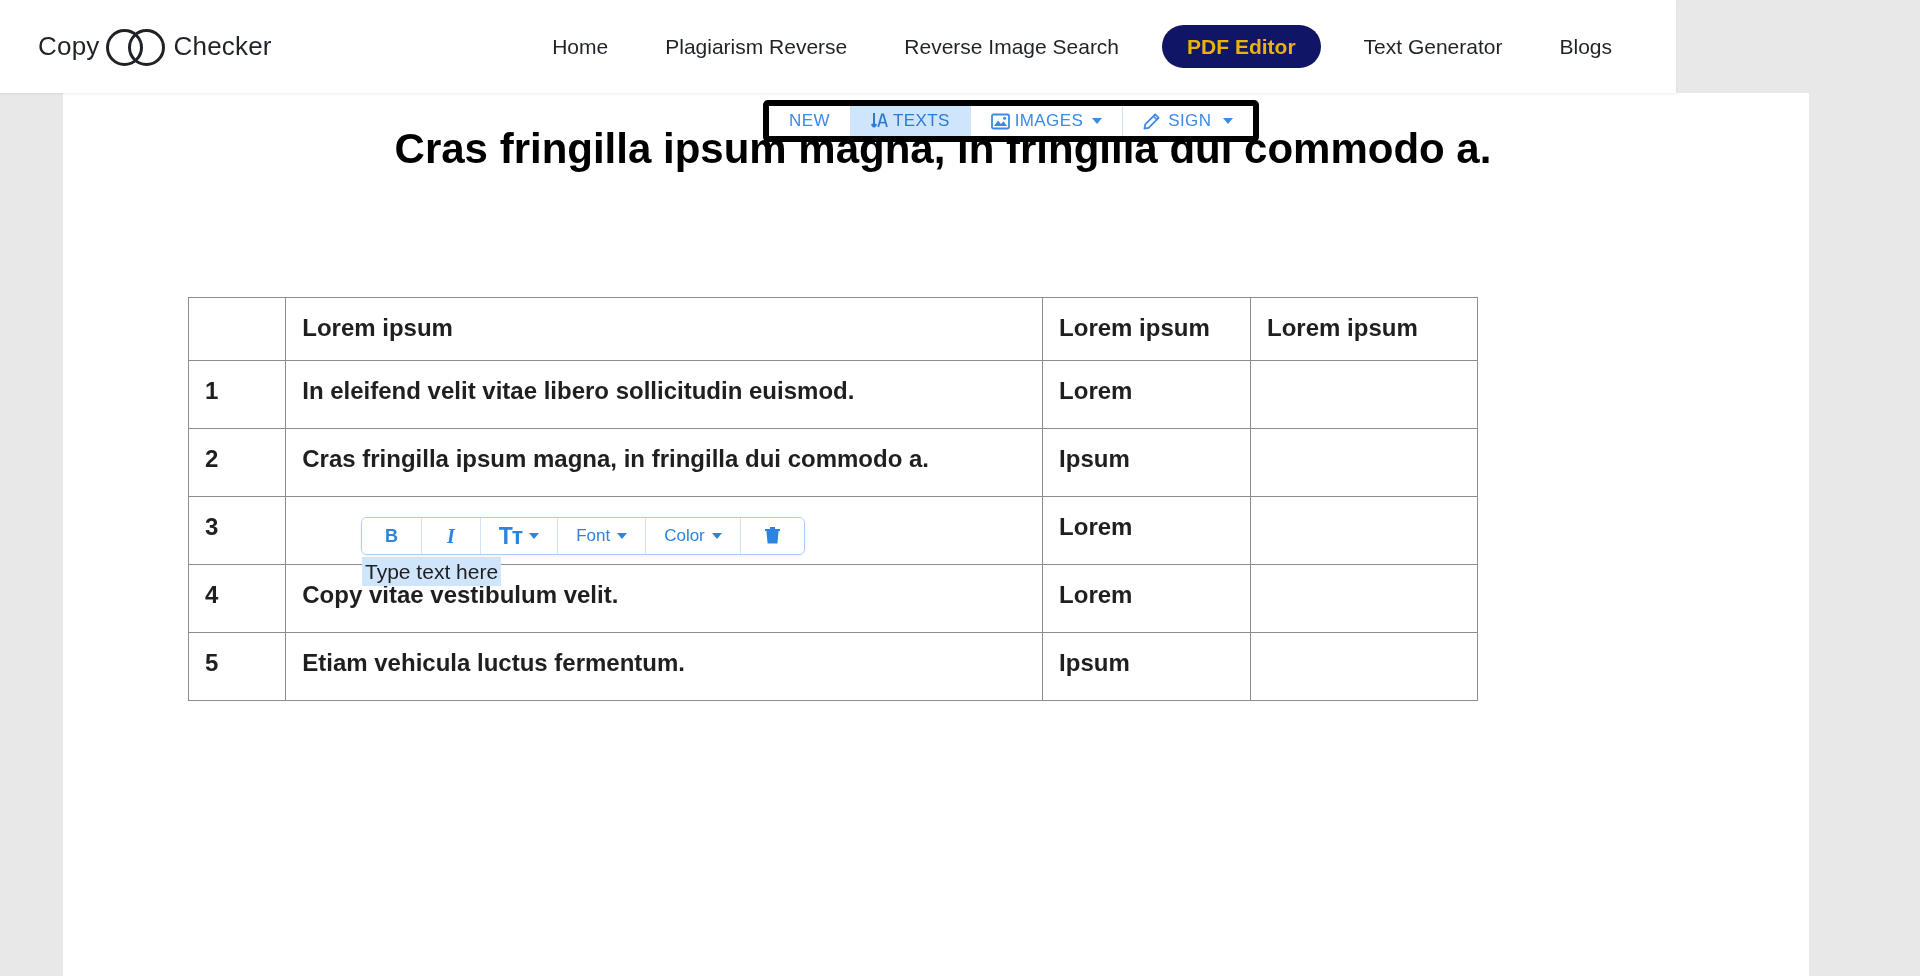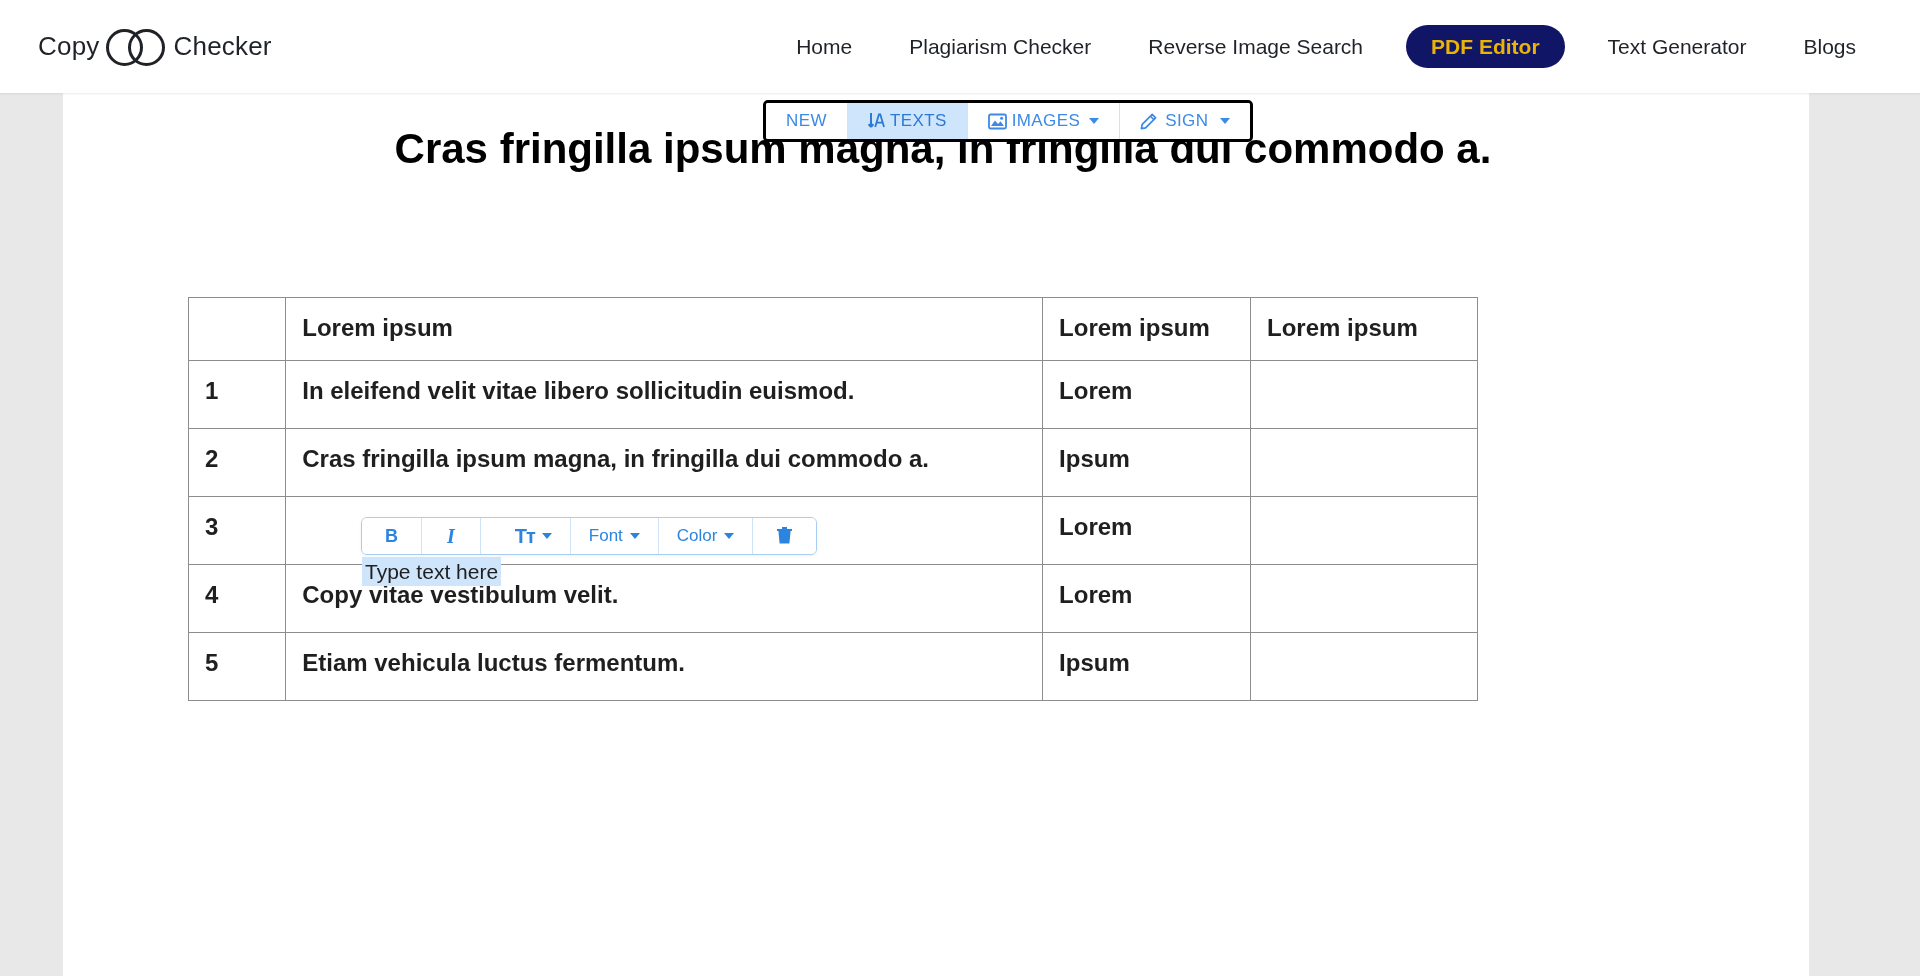--- a/index.html
+++ b/index.html
@@ -6,21 +6,21 @@
   html, body {
     width: 1920px; height: 976px;
     background: #e8e8e8;
     font-family: "Liberation Sans", sans-serif;
     overflow: hidden;
   }
 
   
   .topnav {
     position: absolute; top: 0; left: 0;
-    width: 1920px; height: 93px;
+    width: 1676px; height: 93px;
     background: #ffffff;
     display: flex; align-items: center;
     box-shadow: 0 1px 2px rgba(0,0,0,0.08);
     z-index: 30;
   }
   .brand {
     display: flex; align-items: center;
     margin-left: 38px;
     font-size: 26px; color: #1f2328; letter-spacing: .2px;
     white-space: nowrap;
@@ -77,21 +77,21 @@
   }
 
   
   .editor-toolbar {
     position: absolute;
     left: 700px; top: 7px;
     height: 42px;
     display: flex;
     border-radius: 5px;
     overflow: hidden;
-    border: 3px solid #000000;
+    border: 6px solid #000000;
     background: #ffffff;
     z-index: 20;
   }
   .tb-btn {
     display: flex; align-items: center; justify-content: center;
     gap: 5px;
     height: 100%;
     padding: 0 20px;
     font-size: 17px;
     color: #3b8ae5;
@@ -176,21 +176,21 @@
   }
   .fmt-btn:last-child { border-right: none; }
   .fmt-bold { font-weight: bold; font-size: 18px; padding: 0 23px; }
   .fmt-italic { font-style: italic; font-family: "Liberation Serif", serif; font-size: 20px; font-weight: bold; padding: 0 25px; }
   .fmt-caret {
     width: 0; height: 0;
     border-left: 5px solid transparent;
     border-right: 5px solid transparent;
     border-top: 6px solid #2b85e0;
   }
-  .tt-glyph { font-weight: bold; font-size: 20px; letter-spacing: -1px; margin-left: 16px; }
+  .tt-glyph { font-weight: bold; font-size: 23px; letter-spacing: -1px; }
   .trash-btn { padding: 0 24px; }
 
   
   .type-here {
     position: absolute;
     left: 299px; top: 464px;
     font-size: 21px;
     color: #1f1f1f;
     background: #cfe5fb;
     padding: 1px 3px;
@@ -207,21 +207,21 @@
     <span class="brand-word">Copy</span>
     <span class="brand-logo">
       <span class="ring ring-green"></span>
       <span class="ring ring-blue"></span>
     </span>
     <span class="brand-word">Checker</span>
   </div>
 
   <div class="navlinks">
     <a class="navlink">Home</a>
-    <a class="navlink">Plagiarism Checker</a>
+    <a class="navlink">Plagiarism Reverse</a>
     <a class="navlink">Reverse Image Search</a>
     <a class="navlink pill">PDF Editor</a>
     <a class="navlink">Text Generator</a>
     <a class="navlink">Blogs</a>
   </div>
 </div>
 
 <div class="stage">
   <div class="page-sheet">
 

